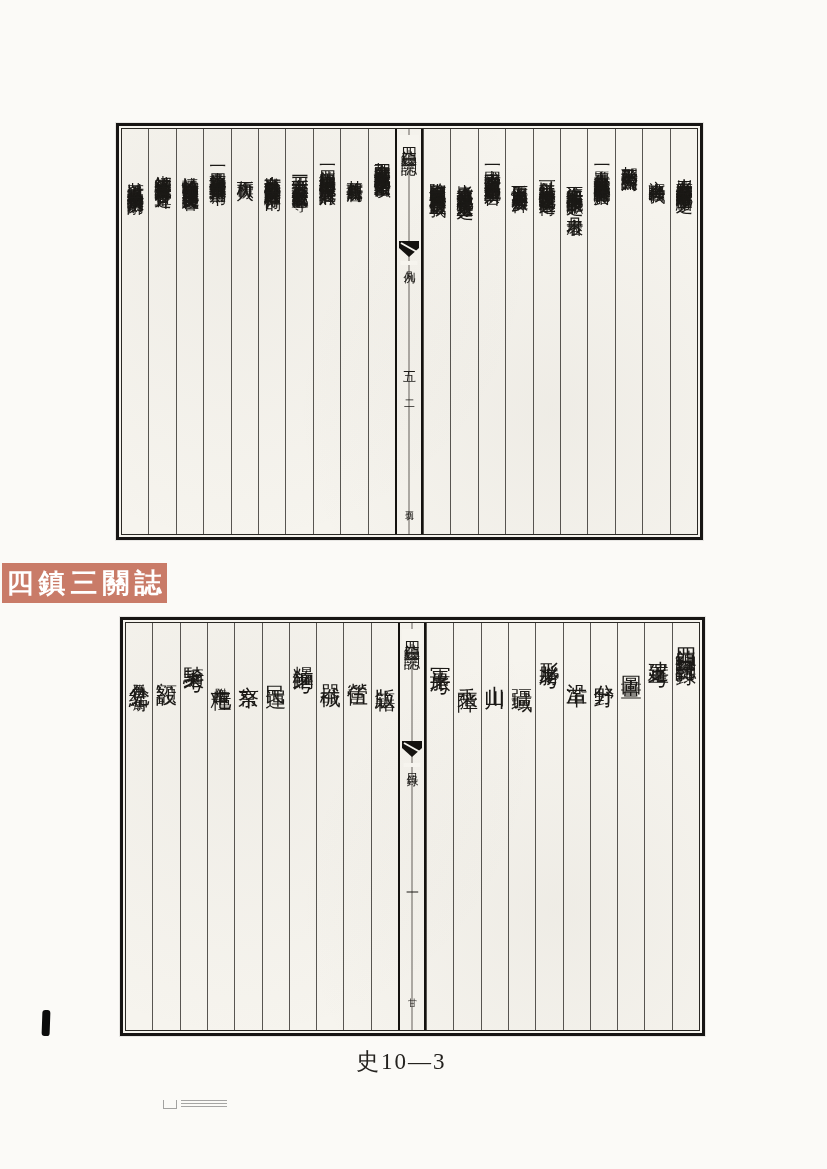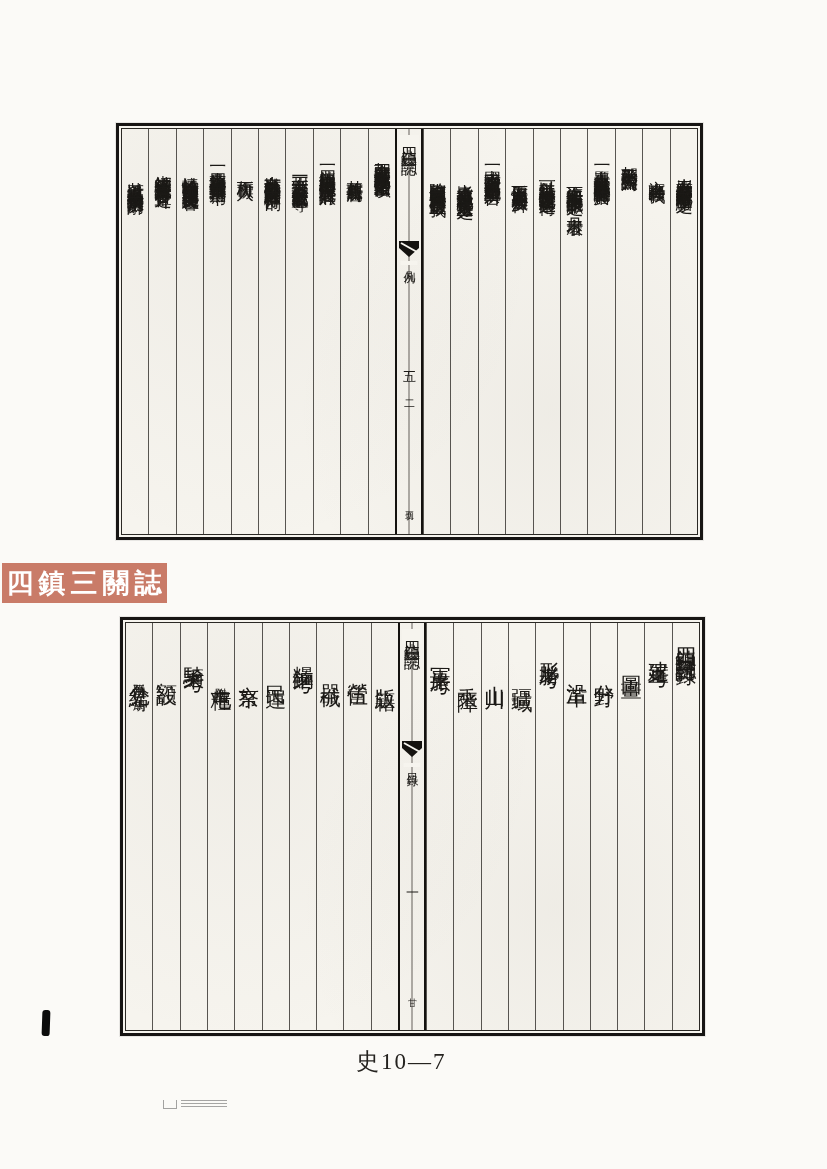--- a/index.html
+++ b/index.html
@@ -246,19 +246,19 @@
         </div>
         <div class="col">
           <div class="colText" style="padding-top: 42px;">額設</div>
         </div>
         <div class="col">
           <div class="colText" style="padding-top: 45px;">兌給<span class="note">附互市　胡馬</span></div>
         </div>
       </div>
   </div>
 
-  <div class="caption">史10—7</div>
+  <div class="caption">史10—3</div>
 
   <div class="artifact-bar"></div>
   <div class="artifact-box"></div>
   <div class="artifact-lines"></div>
 
 </div>
 
 </body></html>

